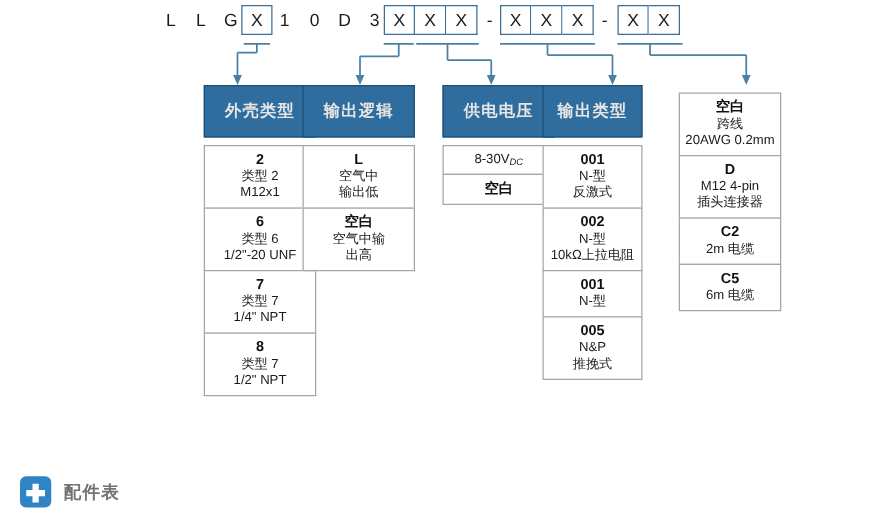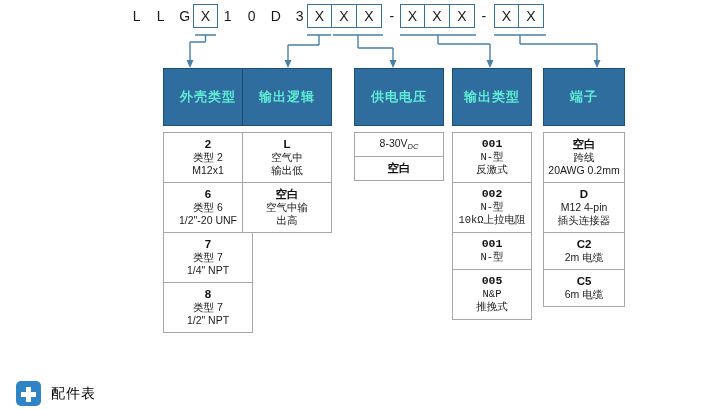--- a/index.html
+++ b/index.html
@@ -31,25 +31,25 @@
 
   
   #wires{position:absolute;left:0;top:0;width:701px;height:409px;pointer-events:none;}
 
   
   .col{position:absolute;}
   .col-head{
     background:#2f6d9e;
     border:1px solid #1d4f75;
     box-sizing:border-box;
-    color:#5eead4;
+    color:#e5e5e5;
     font-size:13px;
     font-weight:bold;
     display:flex;align-items:center;justify-content:center;
-    height:58px;
+    height:42px;
     letter-spacing:1px;
   }
   .col-body{margin-top:6px;}
   .cell{
     border:1px solid #a6a6a6;
     box-sizing:border-box;
     background:#ffffff;
     text-align:center;
     padding:4px 2px 5px 2px;
     margin-top:-1px;
@@ -69,21 +69,21 @@
   .plus-badge{
     width:25px;height:25px;border-radius:5px;background:#2e84c4;
     position:relative;flex:0 0 auto;
   }
   .plus-badge:before,.plus-badge:after{
     content:"";position:absolute;background:#ffffff;
   }
   .plus-badge:before{left:5px;top:10.5px;width:15px;height:5px;}
   .plus-badge:after{left:10px;top:5.5px;width:5px;height:15px;}
   .footer-label{
-    margin-left:10px;font-size:14px;font-weight:normal;color:#000000;
+    margin-left:10px;font-size:14px;font-weight:bold;color:#737373;
     letter-spacing:1px;line-height:25px;
   }
 </style>
 </head>
 <body>
 
 <div id="stage">
 
   <div class="pn-row">
       <div class="pn-char" style="left: 131px; width: 12px;">L</div>
@@ -171,21 +171,21 @@
         <div class="col-head">供电电压</div>
         <div class="col-body">
           <div class="cell">
             <span class="d">8-30V<sub>DC</sub></span>
           </div>
           <div class="cell">
             <span class="code">空白</span>
           </div>
         </div>
       </div>
-      <div class="col" style="left: 452px; top: 68px; width: 80px; font-family: Liberation Mono, monospace;">
+      <div class="col" style="left: 434px; top: 68px; width: 80px;">
         <div class="col-head">输出类型</div>
         <div class="col-body">
           <div class="cell">
             <span class="code">001</span>
             <span class="d">N-型</span>
             <span class="d">反激式</span>
           </div>
           <div class="cell">
             <span class="code">002</span>
             <span class="d">N-型</span>
@@ -196,21 +196,20 @@
             <span class="d">N-型</span>
           </div>
           <div class="cell">
             <span class="code">005</span>
             <span class="d">N&amp;P</span>
             <span class="d">推挽式</span>
           </div>
         </div>
       </div>
       <div class="col" style="left: 543px; top: 68px; width: 82px;">
-        <div class="col-head">端子</div>
         <div class="col-body">
           <div class="cell">
             <span class="code">空白</span>
             <span class="d">跨线</span>
             <span class="d">20AWG 0.2mm</span>
           </div>
           <div class="cell">
             <span class="code">D</span>
             <span class="d">M12 4-pin</span>
             <span class="d">插头连接器</span>

